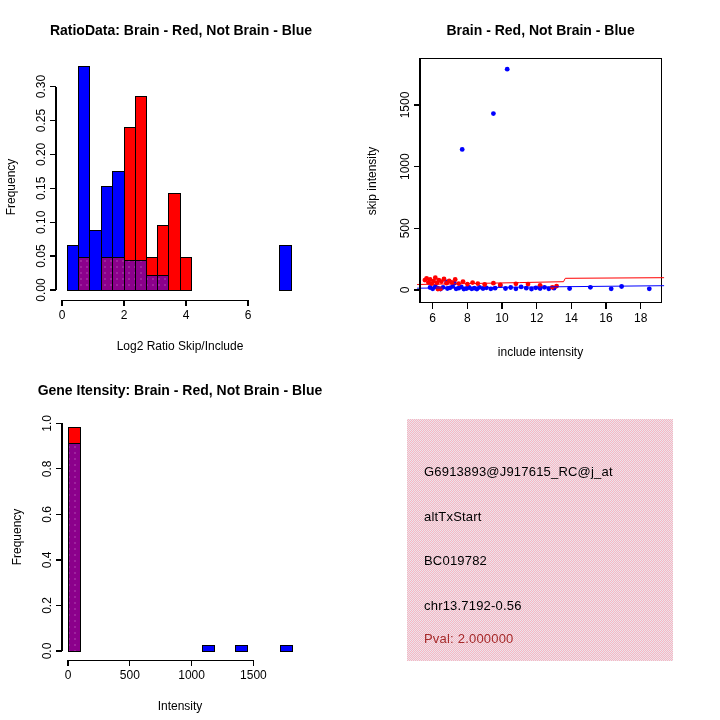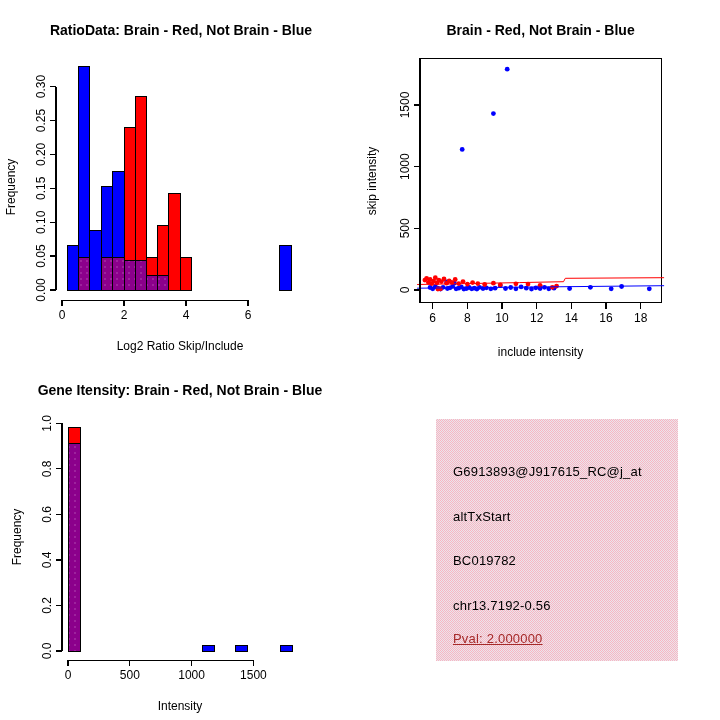--- a/index.html
+++ b/index.html
@@ -1,25 +1,25 @@
 <!DOCTYPE html>
 <html><head>
 <meta charset="utf-8">
 <style>
   html,body{margin:0;padding:0;background:#ffffff;}
   #canvas{position:relative;width:720px;height:720px;background:#ffffff;
           font-family:"Liberation Sans",sans-serif;overflow:hidden;}
   .panel{position:absolute;}
   svg text{font-family:"Liberation Sans",sans-serif;}
-  #infobox{position:absolute;left:436px;top:419px;width:242px;height:242px;
+  #infobox{position:absolute;left:407px;top:419px;width:242px;height:242px;
            background-image:conic-gradient(#f8b6c2 25%,#ebe5ec 0 50%,#f8b6c2 0 75%,#ebe5ec 0);
-           background-size:2px 2px;}
+           background-size:2px 2px;padding-left:24px;}
   .info-line{position:absolute;left:17px;font-size:13px;color:#000;white-space:pre;
              letter-spacing:0.2px;}
-  .info-line.pval{color:#a62a2a;text-decoration:underline;}
+  .info-line.pval{color:#a62a2a;}
 </style>
 </head>
 <body>
 
 <div id="canvas">
   <svg class="panel" style="left:0;top:0" width="360" height="360" viewBox="0 0 360 360">
       <defs>
         <pattern id="ov0" width="6" height="6" patternUnits="userSpaceOnUse">
           <rect width="6" height="6" fill="#8B008B"></rect>
           <circle cx="3" cy="3" r="0.8" fill="#B44CB4"></circle>

